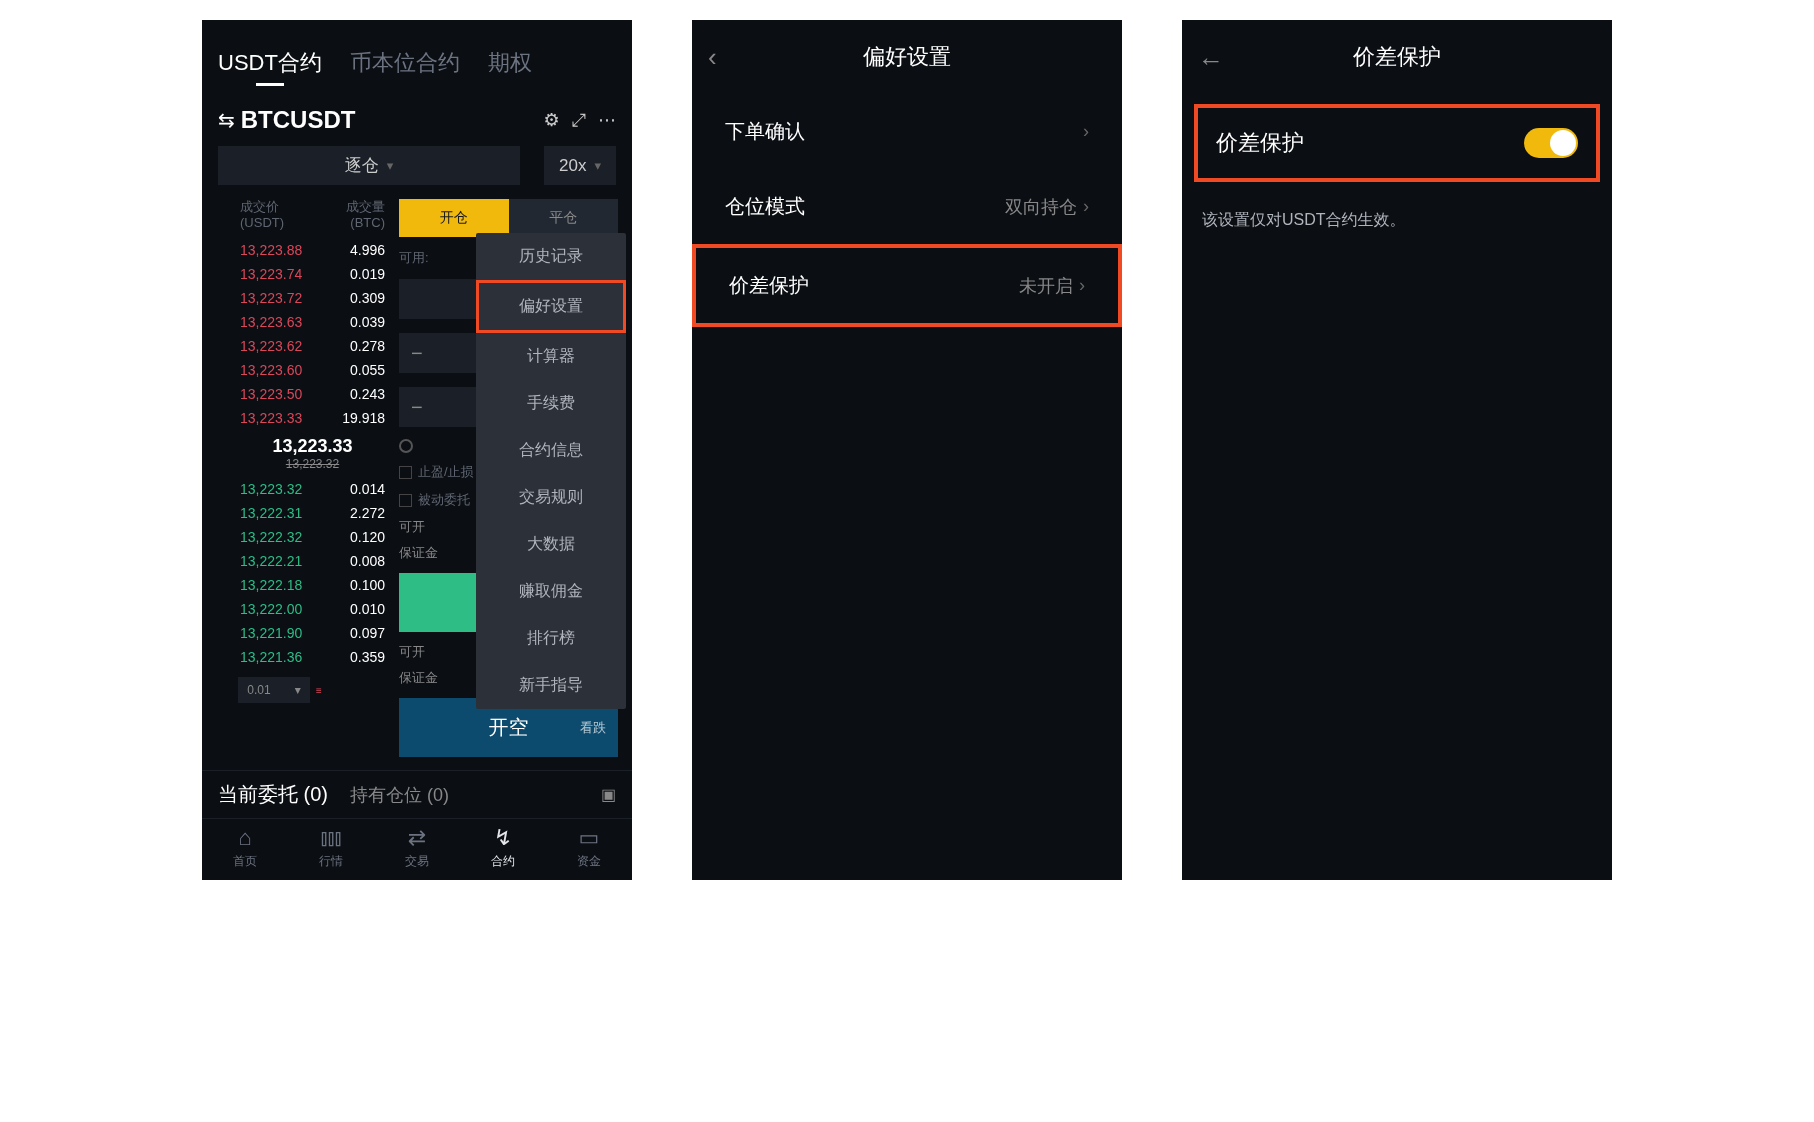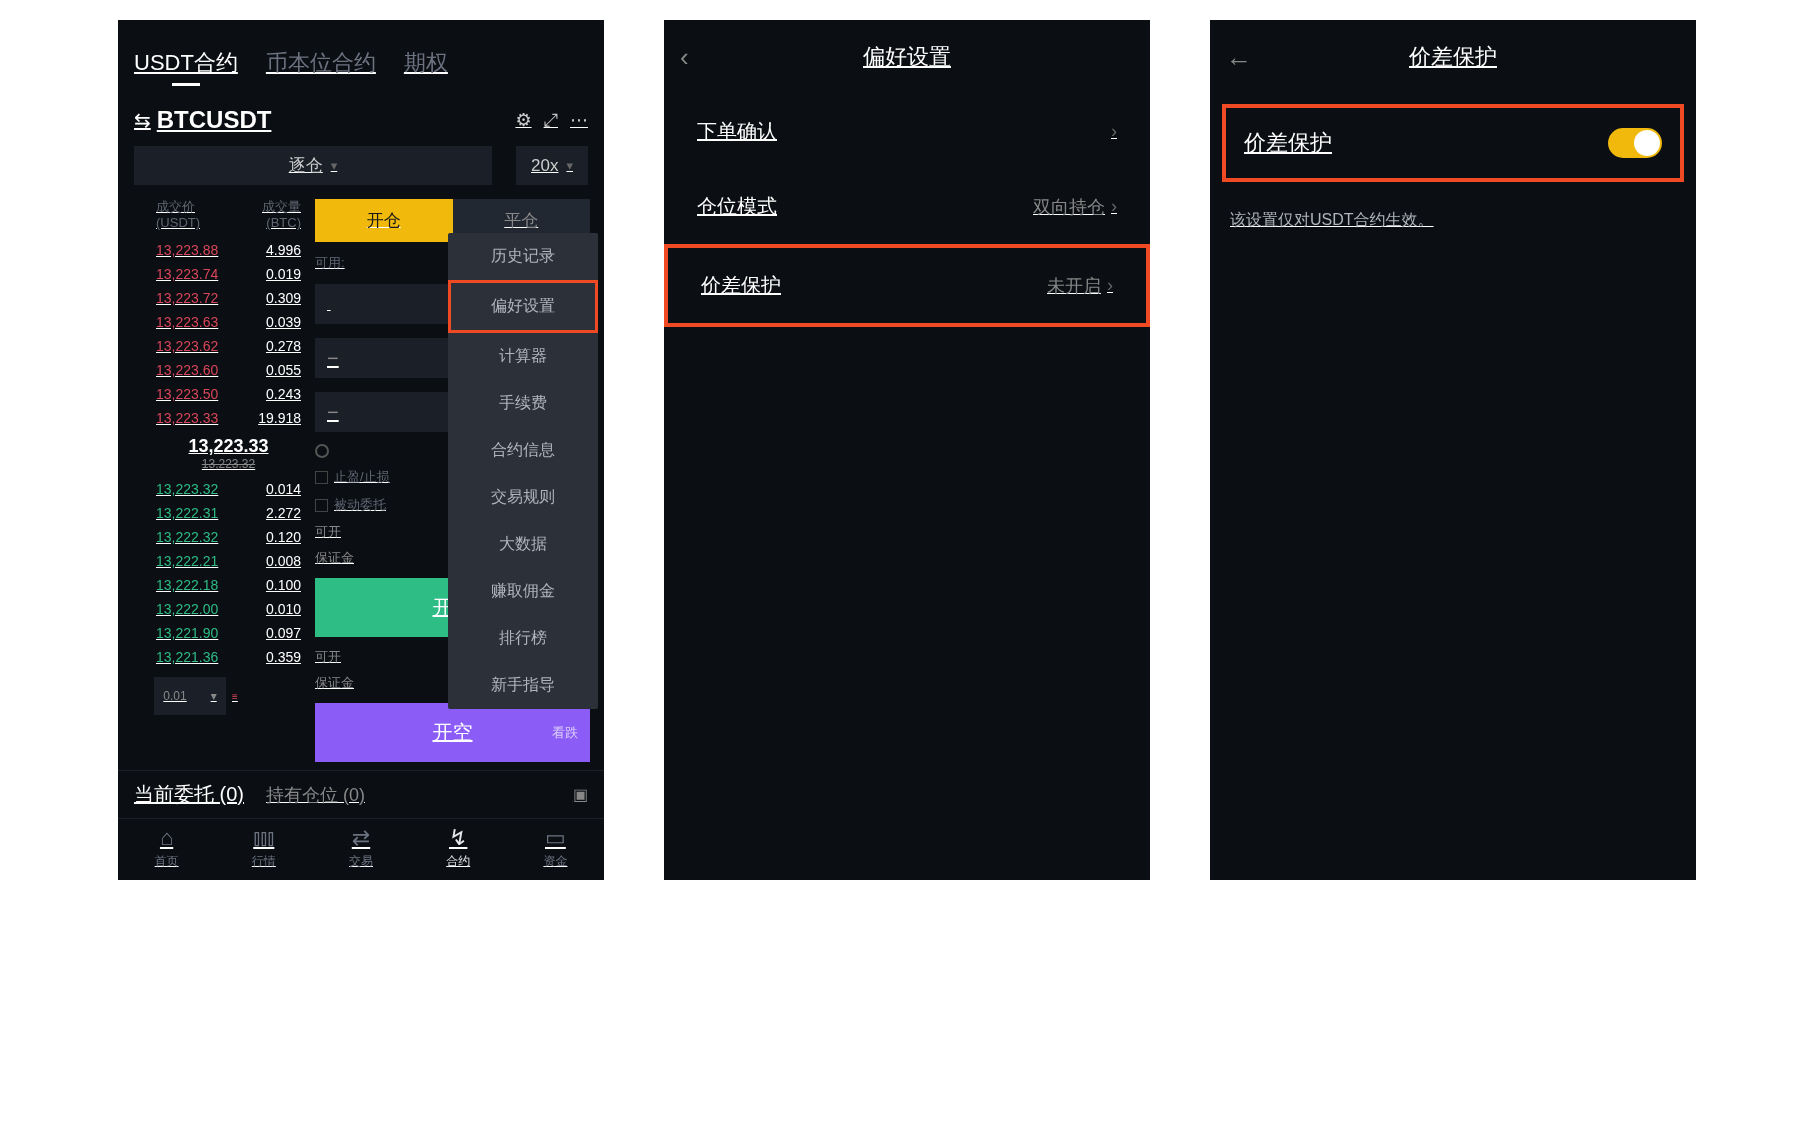--- a/index.html
+++ b/index.html
@@ -1,17 +1,17 @@
 <!DOCTYPE html>
 <html><head>
   <meta charset="utf-8">
   <style>
     * { box-sizing: border-box; margin: 0; padding: 0; font-family: -apple-system, BlinkMacSystemFont, "Segoe UI", sans-serif; }
     body { background: #fff; display: flex; gap: 60px; padding: 20px; justify-content: center; align-items: flex-start; }
-    .phone { width: 486px; height: 860px; background: #0b0e13; color: #fff; position: relative; overflow: hidden; display: flex; flex-direction: column; text-decoration: underline; }
+    .phone { width: 430px; height: 860px; background: #0b0e13; color: #fff; position: relative; overflow: hidden; display: flex; flex-direction: column; }
 
     
     .s1-header-tabs { display: flex; gap: 28px; padding: 28px 16px 14px; align-items: baseline; }
     .s1-header-tabs .tab { font-size: 22px; color: #6b7280; }
     .s1-header-tabs .tab.active { color: #fff; position: relative; }
     .s1-header-tabs .tab.active::after { content:''; position:absolute; bottom:-8px; left:50%; transform:translateX(-50%); width:28px; height:3px; background:#fff; }
     .s1-sym-row { display: flex; align-items: center; padding: 14px 16px 6px; }
     .s1-sym-row .swap { font-size: 20px; margin-right: 6px; }
     .s1-sym-row .sym { font-size: 24px; font-weight: 600; flex: 1; }
     .s1-sym-row .icon { margin-left: 12px; font-size: 18px; color: #ccc; }
@@ -25,40 +25,40 @@
     .s1-ob-head { display:flex; justify-content:space-between; color:#5f6672; padding: 4px 2px 8px; font-size: 13px; line-height:1.2; }
     .s1-ob-head span { display:block; }
     .ob-row { display:flex; justify-content:space-between; padding: 4px 2px; font-size: 14px; align-items: center; }
     .ob-row .p { } .ob-row .v { color:#ffffff; }
     .ob-row.ask .p { color:#d9475a; }
     .ob-row.bid .p { color:#2dbd85; }
     .ob-mid { text-align:center; padding: 6px 0; }
     .ob-mid .big { font-size: 18px; font-weight:600; }
     .ob-mid .sm { font-size: 12px; color:#888; text-decoration: line-through; }
     .ob-foot { display:flex; align-items:center; gap:6px; padding:8px 0; }
-    .ob-foot .grp { background:#1b2028; width:72px; padding:12px; font-size:12px; color:#888; display:flex; justify-content:center; gap:24px; }
+    .ob-foot .grp { background:#1b2028; width:72px; padding:6px; font-size:12px; color:#888; display:flex; justify-content:center; gap:24px; }
     .ob-foot .depth { width:20px; font-size:10px; color:#d9475a; }
 
     .s1-right { flex:1; padding: 4px 14px 0 4px; display:flex; flex-direction:column; gap:6px; font-size:15px; position:relative; }
     .s1-open-tabs { display:flex; margin-bottom:4px; }
-    .s1-open-tab { flex:1; text-align:center; padding:10px 16px; background:#222832; color:#888; font-size:17px;}
+    .s1-open-tab { flex:1; text-align:center; padding:10px 16px; background:#222832; color:#888; font-size:14px;}
     .s1-open-tab.active { background:#f0b90b; color:#1a1a1a; font-weight:500; }
     .s1-avail { color:#5f6672; font-size:13px; padding:2px 0; }
     .s1-input { background:#1b2028; padding:12px; text-align:center; color:#888; font-size:13px; margin:4px 0; display:flex; align-items:center; justify-content:space-between; height:40px; }
     .s1-input.step span.m { font-size:20px; color:#888; }
     .s1-input.step span.c { flex:1; text-align:center; }
     .s1-radio { display:flex; align-items:center; gap:8px; padding:2px 0; color:#888; font-size:13px; }
     .s1-radio .r { width:14px; height:14px; border:2px solid #555; border-radius:50%; }
     .s1-chk { display:flex; align-items:center; gap:6px; color:#5f6672; font-size:13px; padding:2px 0;}
     .s1-chk .bx { width:13px; height:13px; border:1px solid #444; }
     .s1-kv { display:flex; justify-content:space-between; color:#888; font-size:13px; padding:1px 0; }
     .s1-kv .v { color:#e5e7eb; }
     .s1-btn { text-align:center; padding:16px 0; font-size:20px; position:relative; margin:4px 0; }
     .s1-btn.long { background:#2dbd85; }
-    .s1-btn.short { background:#8b5cf6; }
+    .s1-btn.short { background:#0c4a6e; }
     .s1-btn .hint { position:absolute; right:12px; top:50%; transform:translateY(-50%); font-size:13px; opacity:0.7; }
 
     .s1-bottabs { display:flex; gap:22px; padding: 10px 16px; align-items:center; border-top: 1px solid #1b2028; }
     .s1-bottabs .t { font-size:18px; color:#888; }
     .s1-bottabs .t.active { color:#fff; font-size:20px; }
     .s1-bottabs .fill { flex:1; }
     .s1-bottabs .ic { font-size:16px; color:#888; }
 
     .s1-nav { display:flex; border-top:1px solid #1b2028; padding:6px 0 10px; }
     .s1-nav .ni { flex:1; text-align:center; font-size:12px; color:#6b7280; }

